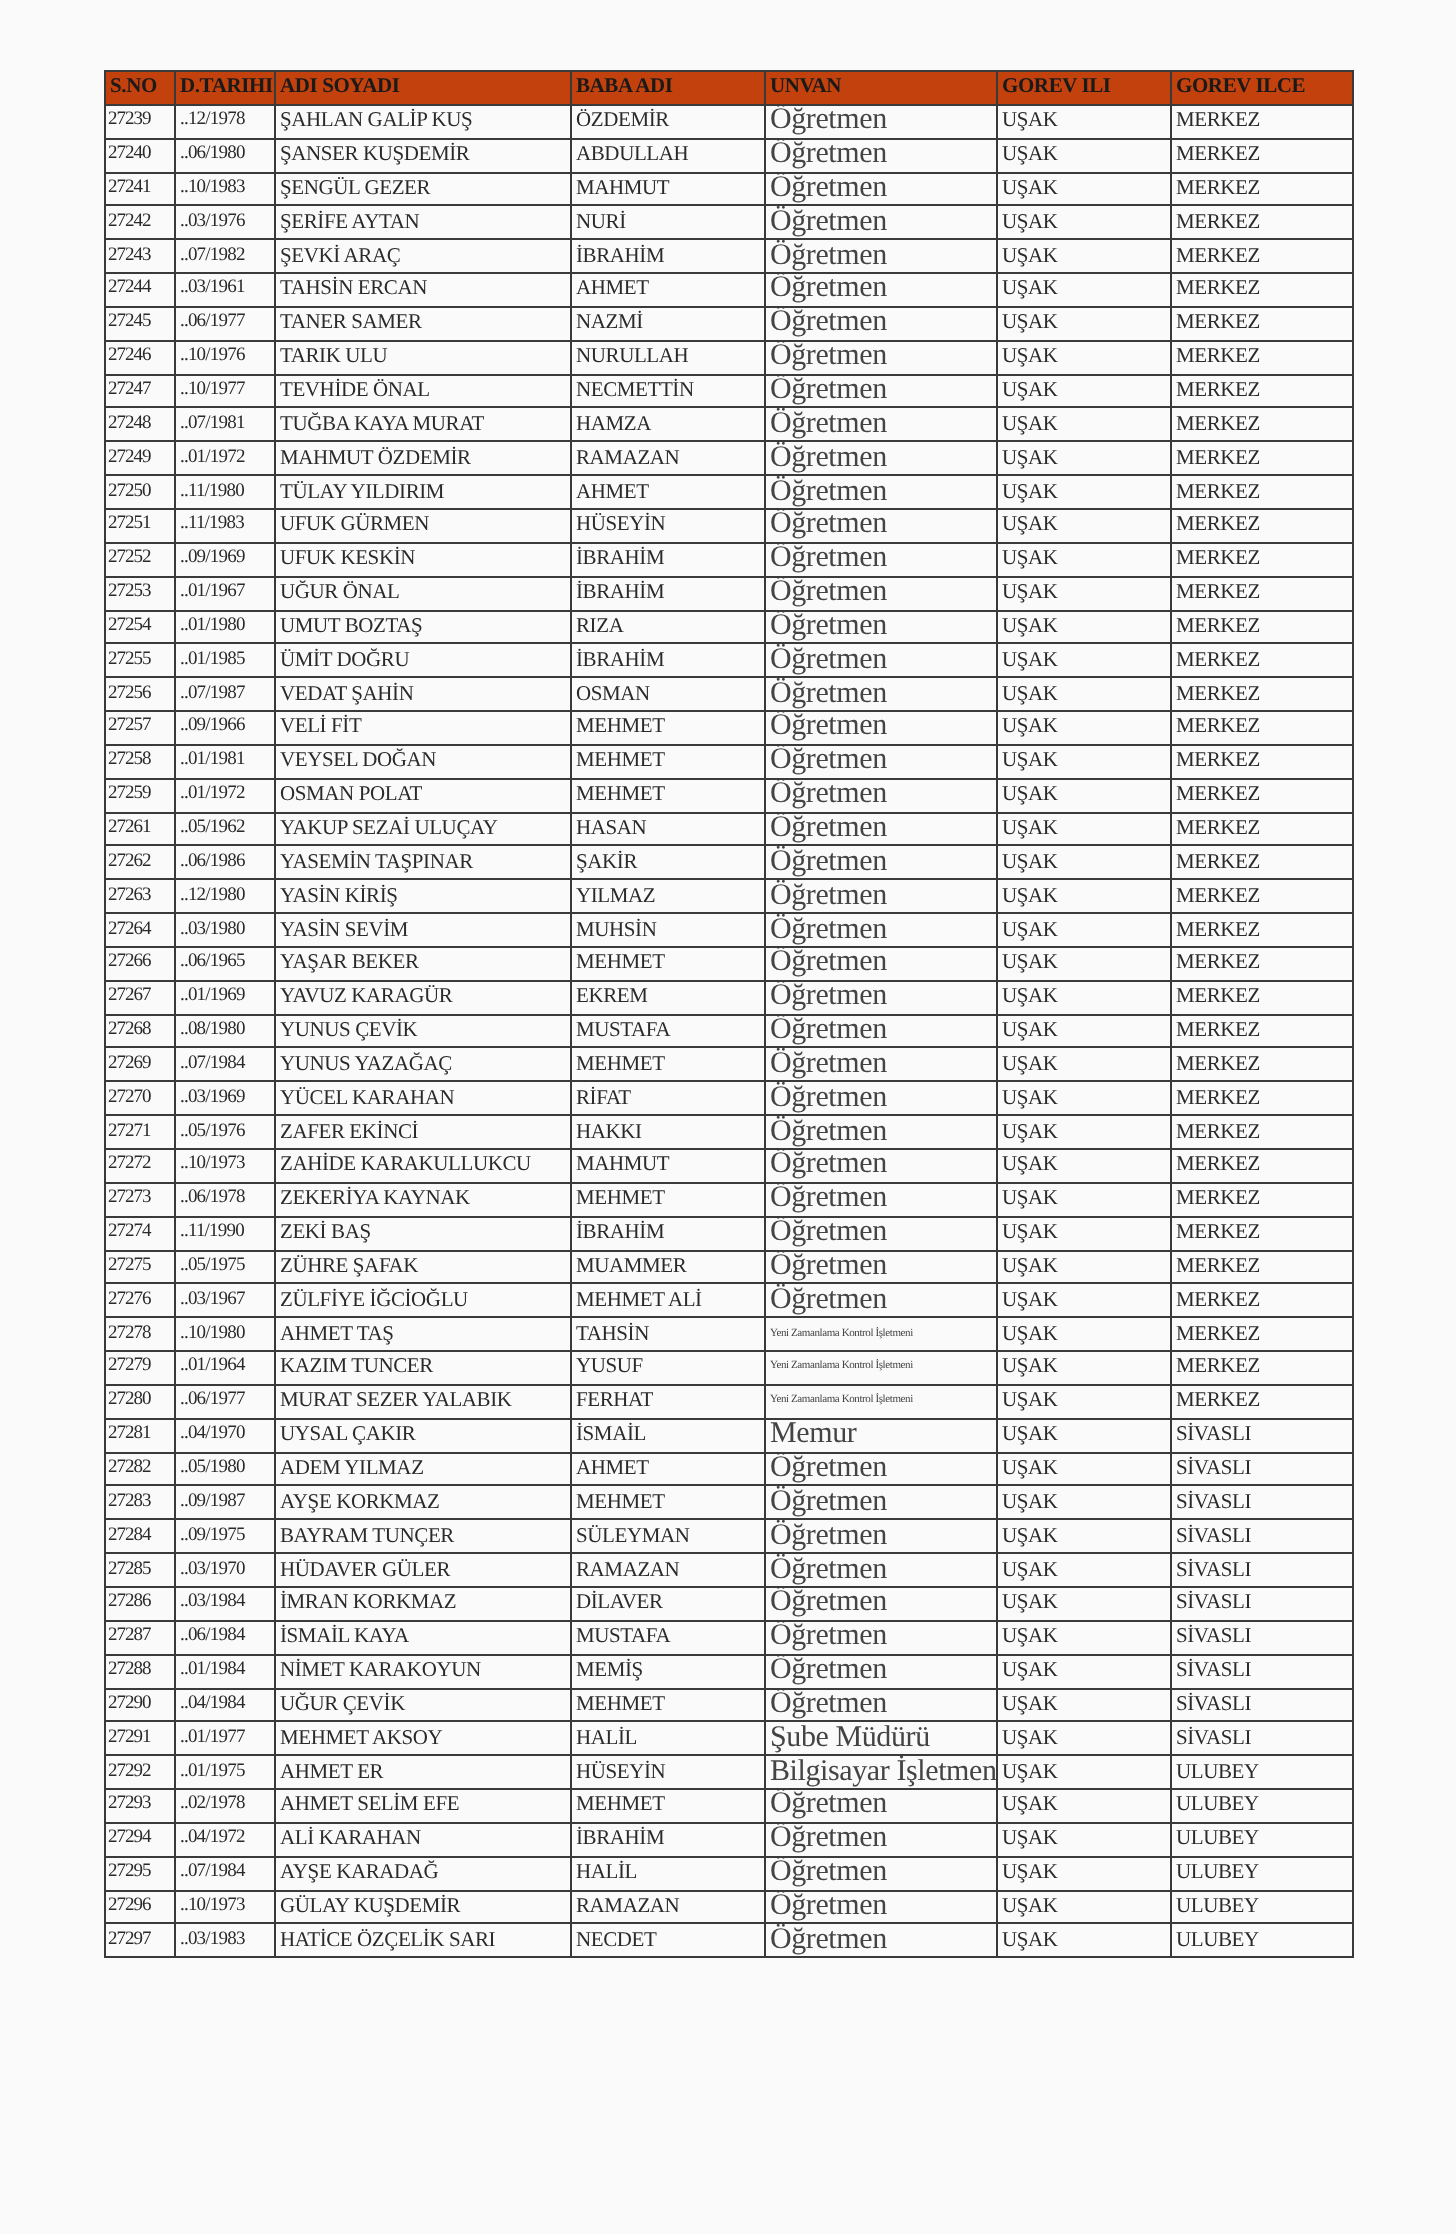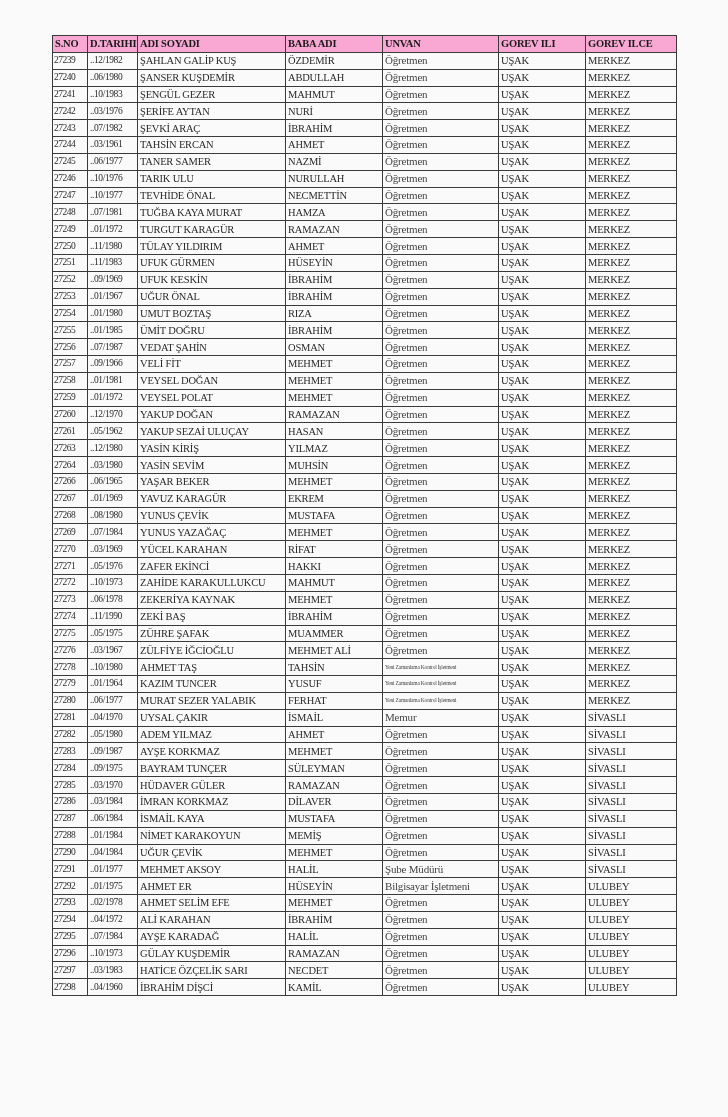--- a/index.html
+++ b/index.html
@@ -17,24 +17,24 @@
   table.list col.c3 { width: 148px; }
   table.list col.c4 { width: 97px; }
   table.list col.c5 { width: 116px; }
   table.list col.c6 { width: 87px; }
   table.list col.c7 { width: 91px; }
   table.list th, table.list td {
     border: 1.5px solid #3a3a3a; height: 15px; padding: 0 2px;
     font-size: 10.5px; line-height: 15px; white-space: nowrap; overflow: hidden;
     text-align: left; letter-spacing: -0.2px; color: #2a2a2a;
   }
-  table.list th { font-weight: bold; background: #f9a8d4; color: #1a1a1a; font-size: 10.5px; }
+  table.list th { font-weight: bold; background: #c2410c; color: #1a1a1a; font-size: 10.5px; }
   table.list td.sno { font-size: 9.5px; letter-spacing: -0.5px; padding: 0 1px; }
   table.list td.dt { font-size: 9.5px; letter-spacing: -0.4px; }
-  table.list td.unvan { font-size: 11px; color: #444; }
+  table.list td.unvan { font-size: 15px; color: #444; }
   table.list td.unvan.small { font-size: 5.5px; letter-spacing: -0.2px; }
   tr { height: 16.85px; }
 </style>
 </head>
 <body>
 
 <div class="page">
   <table class="list">
     <colgroup>
       <col class="c1">
@@ -52,21 +52,21 @@
         <th>ADI SOYADI</th>
         <th>BABA ADI</th>
         <th>UNVAN</th>
         <th>GOREV ILI</th>
         <th>GOREV ILCE</th>
       </tr>
     </thead>
     <tbody id="tbody">
         <tr>
           <td class="sno">27239</td>
-          <td class="dt">..12/1982</td>
+          <td class="dt">..12/1978</td>
           <td>ŞAHLAN GALİP KUŞ</td>
           <td>ÖZDEMİR</td>
           <td class="unvan">Öğretmen</td>
           <td>UŞAK</td>
           <td>MERKEZ</td>
         </tr>
         <tr>
           <td class="sno">27240</td>
           <td class="dt">..06/1980</td>
           <td>ŞANSER KUŞDEMİR</td>
@@ -143,21 +143,21 @@
           <td class="dt">..07/1981</td>
           <td>TUĞBA KAYA MURAT</td>
           <td>HAMZA</td>
           <td class="unvan">Öğretmen</td>
           <td>UŞAK</td>
           <td>MERKEZ</td>
         </tr>
         <tr>
           <td class="sno">27249</td>
           <td class="dt">..01/1972</td>
-          <td>TURGUT KARAGÜR</td>
+          <td>MAHMUT ÖZDEMİR</td>
           <td>RAMAZAN</td>
           <td class="unvan">Öğretmen</td>
           <td>UŞAK</td>
           <td>MERKEZ</td>
         </tr>
         <tr>
           <td class="sno">27250</td>
           <td class="dt">..11/1980</td>
           <td>TÜLAY YILDIRIM</td>
           <td>AHMET</td>
@@ -233,40 +233,40 @@
           <td class="dt">..01/1981</td>
           <td>VEYSEL DOĞAN</td>
           <td>MEHMET</td>
           <td class="unvan">Öğretmen</td>
           <td>UŞAK</td>
           <td>MERKEZ</td>
         </tr>
         <tr>
           <td class="sno">27259</td>
           <td class="dt">..01/1972</td>
-          <td>VEYSEL POLAT</td>
-          <td>MEHMET</td>
-          <td class="unvan">Öğretmen</td>
-          <td>UŞAK</td>
-          <td>MERKEZ</td>
-        </tr>
-        <tr>
-          <td class="sno">27260</td>
-          <td class="dt">..12/1970</td>
-          <td>YAKUP DOĞAN</td>
-          <td>RAMAZAN</td>
+          <td>OSMAN POLAT</td>
+          <td>MEHMET</td>
           <td class="unvan">Öğretmen</td>
           <td>UŞAK</td>
           <td>MERKEZ</td>
         </tr>
         <tr>
           <td class="sno">27261</td>
           <td class="dt">..05/1962</td>
           <td>YAKUP SEZAİ ULUÇAY</td>
           <td>HASAN</td>
+          <td class="unvan">Öğretmen</td>
+          <td>UŞAK</td>
+          <td>MERKEZ</td>
+        </tr>
+        <tr>
+          <td class="sno">27262</td>
+          <td class="dt">..06/1986</td>
+          <td>YASEMİN TAŞPINAR</td>
+          <td>ŞAKİR</td>
           <td class="unvan">Öğretmen</td>
           <td>UŞAK</td>
           <td>MERKEZ</td>
         </tr>
         <tr>
           <td class="sno">27263</td>
           <td class="dt">..12/1980</td>
           <td>YASİN KİRİŞ</td>
           <td>YILMAZ</td>
           <td class="unvan">Öğretmen</td>
@@ -545,24 +545,15 @@
         </tr>
         <tr>
           <td class="sno">27297</td>
           <td class="dt">..03/1983</td>
           <td>HATİCE ÖZÇELİK SARI</td>
           <td>NECDET</td>
           <td class="unvan">Öğretmen</td>
           <td>UŞAK</td>
           <td>ULUBEY</td>
         </tr>
-        <tr>
-          <td class="sno">27298</td>
-          <td class="dt">..04/1960</td>
-          <td>İBRAHİM DİŞCİ</td>
-          <td>KAMİL</td>
-          <td class="unvan">Öğretmen</td>
-          <td>UŞAK</td>
-          <td>ULUBEY</td>
-        </tr>
       </tbody>
   </table>
 </div>
 
 </body></html>

